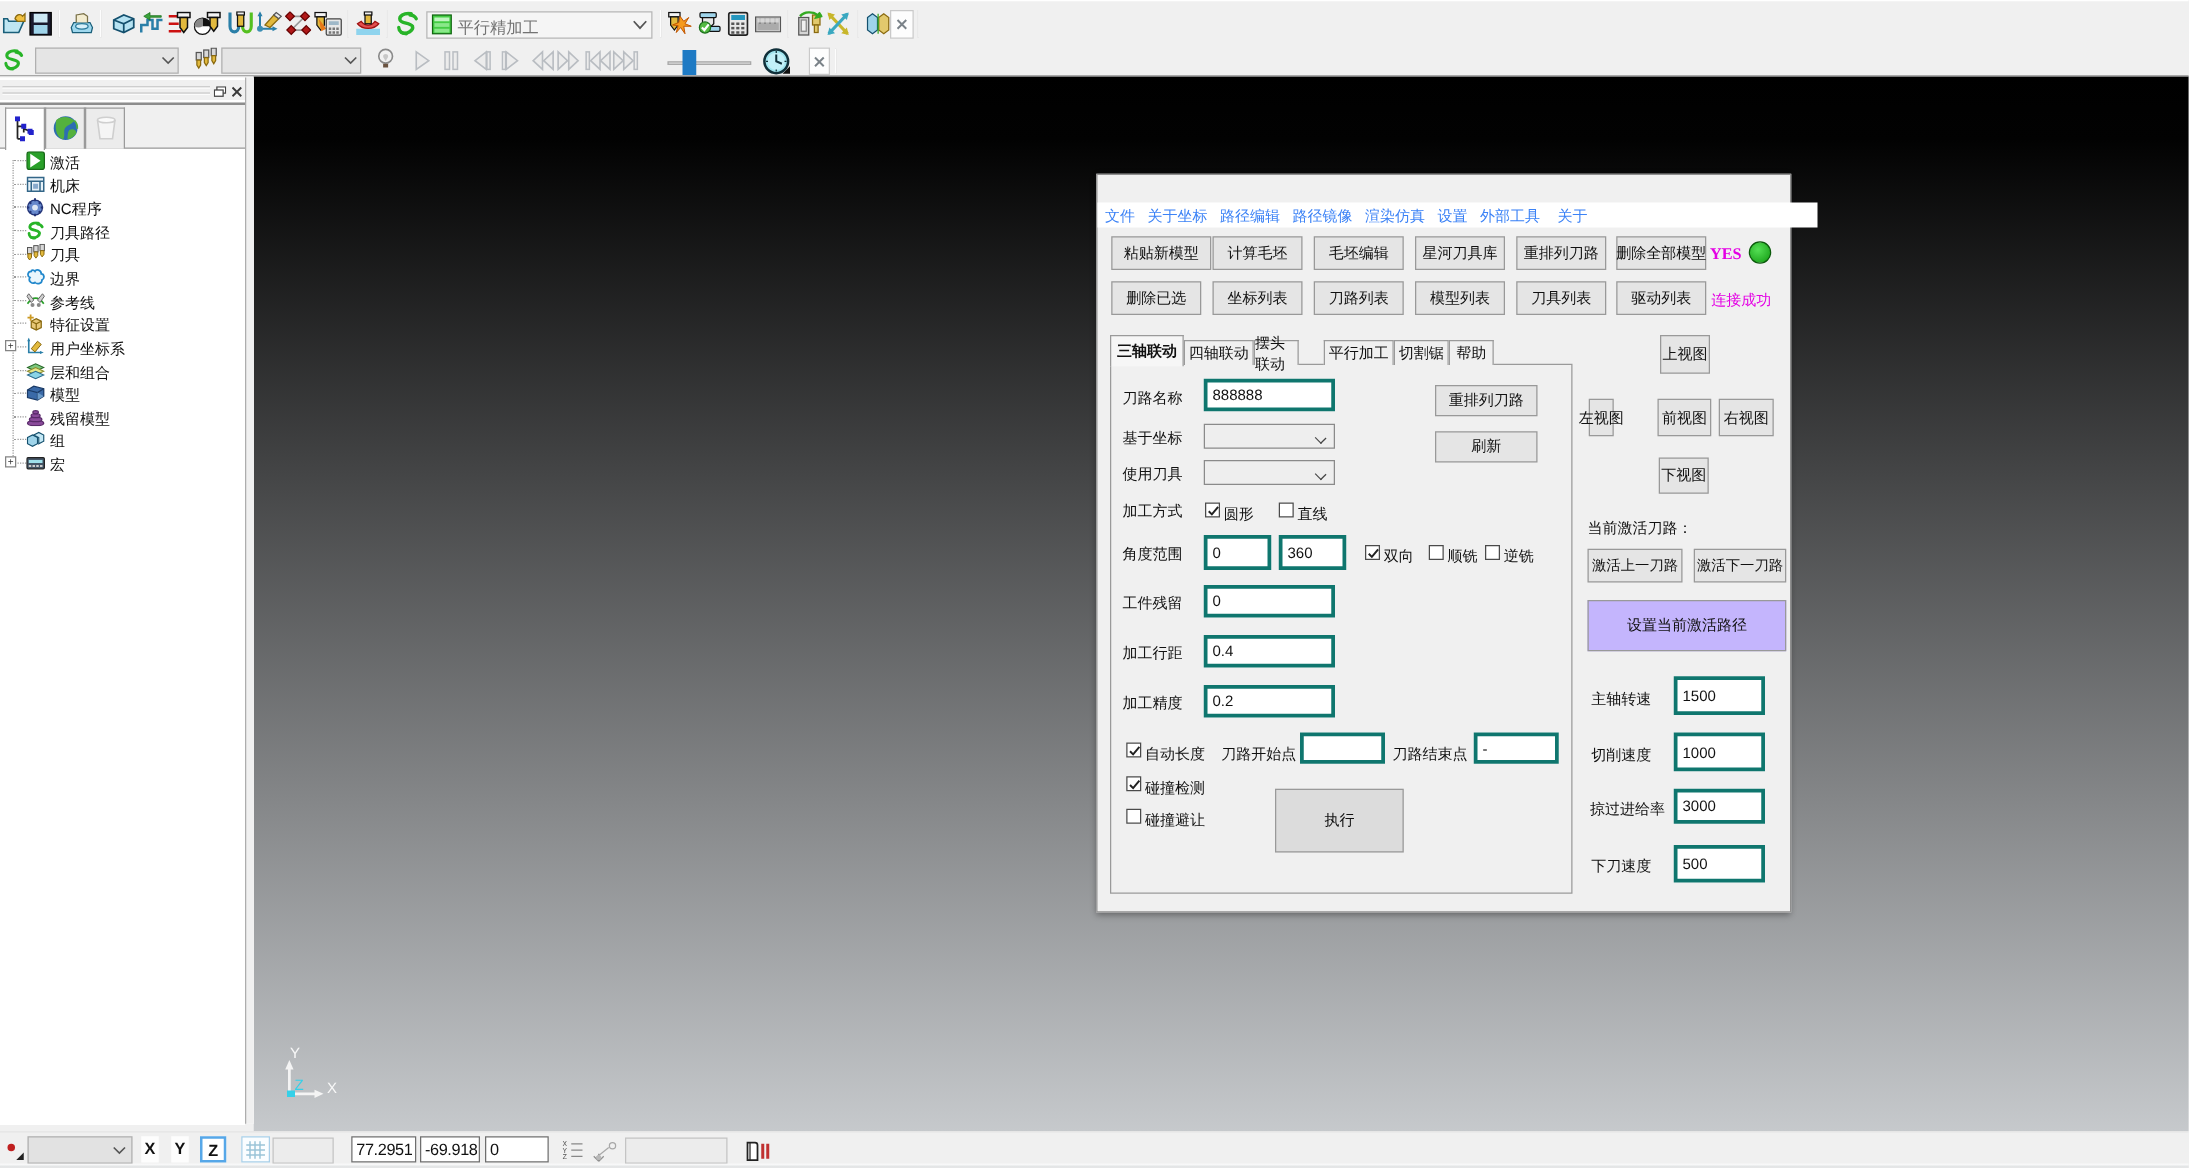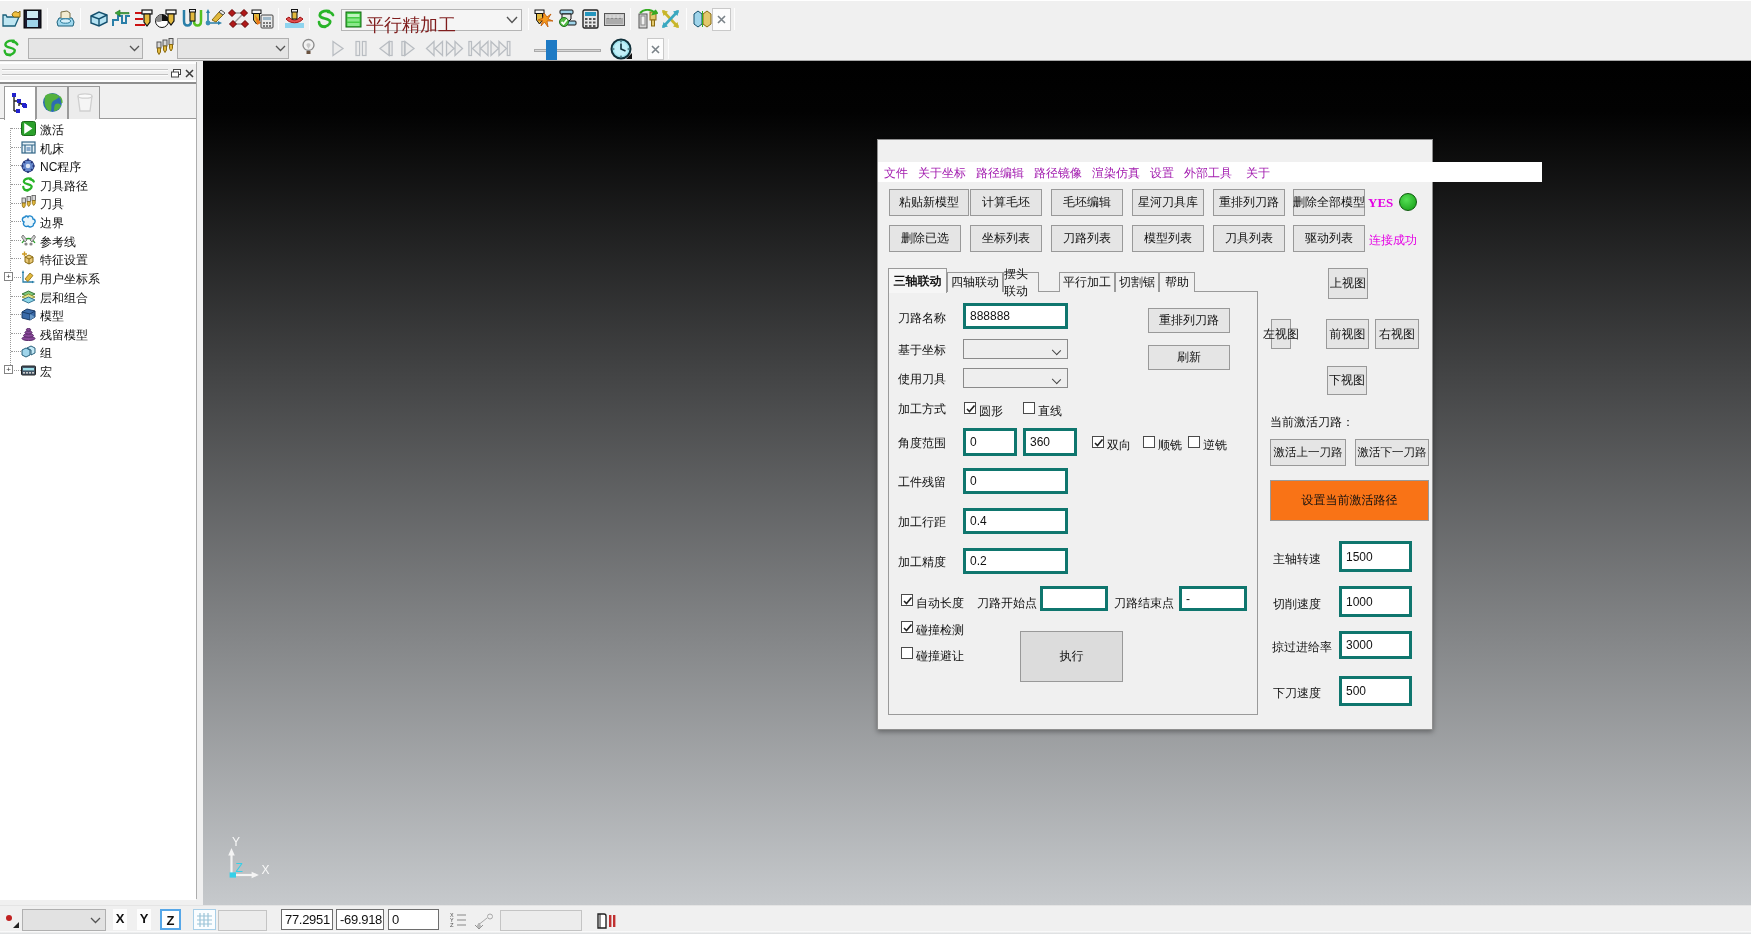--- a/index.html
+++ b/index.html
@@ -25,21 +25,21 @@
 .hdot { position:absolute; border-top:1px dotted #9a9a9a; height:0; }
 .vdot { position:absolute; border-left:1px dotted #9a9a9a; width:0; }
 .expander { position:absolute; left:4px; width:9px; height:9px; background:#fff; border:1px solid #848484; font-size:8px; line-height:7px; text-align:center; color:#333; }
 
 #viewport { position:absolute; left:203px; top:61px; width:1548px; height:844px;
   background:linear-gradient(to bottom, #000000 0%, #020202 6%, #c6c9cc 100%); }
 
 #dlg { position:absolute; left:877px; top:139px; width:556px; height:591px;
   background:#f0f0f0; border:1px solid #8f8f8f; box-shadow:0 2px 5px rgba(0,0,0,0.35); }
 #dlgtitle { position:absolute; left:0; top:0; width:554px; height:22px; background:#ffffff; }
-#dlgmenu { position:absolute; left:0; top:22px; width:664px; height:20px; background:#ffffff; font-size:12px; color:#a21caf; }
+#dlgmenu { position:absolute; left:0; top:22px; width:576px; height:20px; background:#ffffff; font-size:12px; color:#3b82f6; }
 .menuitem { position:absolute; top:3px; }
 .btn { position:absolute; background:#e5e5e5; border:1px solid #999999; font-size:12px; color:#111;
   display:flex; align-items:center; justify-content:center; white-space:nowrap; font-family:"Liberation Sans",sans-serif; }
 .lbl { position:absolute; font-size:12px; color:#111; white-space:nowrap; }
 .inp { position:absolute; background:#ffffff; border:3px solid #0f766e; font-size:12px; color:#111;
   padding:0 0 0 4px; display:flex; align-items:center; }
 .cmb { position:absolute; background:#eeeeee; border:1px solid #8a8a8a; }
 .cmb:after { content:""; position:absolute; right:7px; top:7px; width:6px; height:6px;
   border-right:1px solid #444; border-bottom:1px solid #444; transform:rotate(45deg) scale(1,0.9); }
 .chk { position:absolute; width:12px; height:12px; background:#fff; border:1px solid #4a4a4a; }
@@ -165,21 +165,21 @@
         </g>
       </svg>
     
     <div class="abs" style="left:341px;top:8px;width:181px;height:22px;background:#f5f5f5;border:1px solid #b5b5b5;"></div>
     <svg class="ticon" style="left:345px;top:10px" width="17" height="17" viewBox="0 0 17 17">
         <rect x="1" y="1" width="15" height="15" fill="#44cc44" stroke="#116611"></rect>
         <rect x="2.5" y="3" width="12" height="3" fill="#bff5bf"></rect>
         <rect x="2.5" y="7.5" width="12" height="3" fill="#8ae88a"></rect>
         <rect x="2.5" y="12" width="12" height="3" fill="#8ae88a"></rect>
       </svg>
-    <div class="abs" style="left:366px;top:12px;font-size:18px;color:#7f1d1d">平行精加工</div>
+    <div class="abs" style="left:366px;top:12px;font-size:13px;color:#737373">平行精加工</div>
     <svg class="abs" style="left:506px;top:15px" width="12" height="8" viewBox="0 0 12 8">
         <path d="M1 1 L6 6.5 L11 1" fill="none" stroke="#555" stroke-width="1.4"></path>
       </svg>
     <div class="tsep" style="left:528px"></div>
     <svg class="ticon" style="left:534px" width="20" height="20" viewBox="0 0 20 20">
         <rect x="1" y="1" width="9" height="3.5" fill="#f5f5f5" stroke="#111"></rect>
         <path d="M2.5 4.5 L8.5 4.5 L8.5 11 L5.5 15 L2.5 11 Z" fill="#e2b93d" stroke="#111"></path>
         <path d="M10 4 L13 8 L17 5 L14 10 L19 12 L13 12 L14 18 L10.5 13 L7 17 L8.5 11.5 L4 11 L9 9 Z" fill="#f59a1d" stroke="#c05500" stroke-width="0.8"></path>
       </svg>
     <svg class="ticon" style="left:558px" width="20" height="20" viewBox="0 0 20 20">
@@ -602,21 +602,21 @@
     <div class="btn" style="left:142px;top:491px;width:103px;height:51px;background:#dcdcdc">执行</div>
 
     <div class="btn" style="left:450px;top:128px;width:40px;height:31px">上视图</div>
     <div class="btn" style="left:393px;top:179px;width:20px;height:30px">左视图</div>
     <div class="btn" style="left:448px;top:179px;width:43px;height:30px">前视图</div>
     <div class="btn" style="left:497px;top:179px;width:44px;height:30px">右视图</div>
     <div class="btn" style="left:449px;top:226px;width:40px;height:29px">下视图</div>
     <div class="lbl" style="left:392px;top:274px">当前激活刀路：</div>
     <div class="btn" style="left:392px;top:299px;width:76px;height:27px;font-size:11.5px">激活上一刀路</div>
     <div class="btn" style="left:477px;top:299px;width:74px;height:27px;font-size:11.5px">激活下一刀路</div>
-    <div class="btn" style="left:392px;top:340px;width:159px;height:41px;background:#f97316">设置当前激活路径</div>
+    <div class="btn" style="left:392px;top:340px;width:159px;height:41px;background:#c4b5fd">设置当前激活路径</div>
     <div class="lbl" style="left:395px;top:411px">主轴转速</div>
     <div class="inp" style="left:461px;top:401px;width:73px;height:31px">1500</div>
     <div class="lbl" style="left:395px;top:456px">切削速度</div>
     <div class="inp" style="left:461px;top:446px;width:73px;height:31px">1000</div>
     <div class="lbl" style="left:394px;top:499px">掠过进给率</div>
     <div class="inp" style="left:461px;top:491px;width:73px;height:28px">3000</div>
     <div class="lbl" style="left:395px;top:545px">下刀速度</div>
     <div class="inp" style="left:461px;top:536px;width:73px;height:30px">500</div>
   </div>
 

